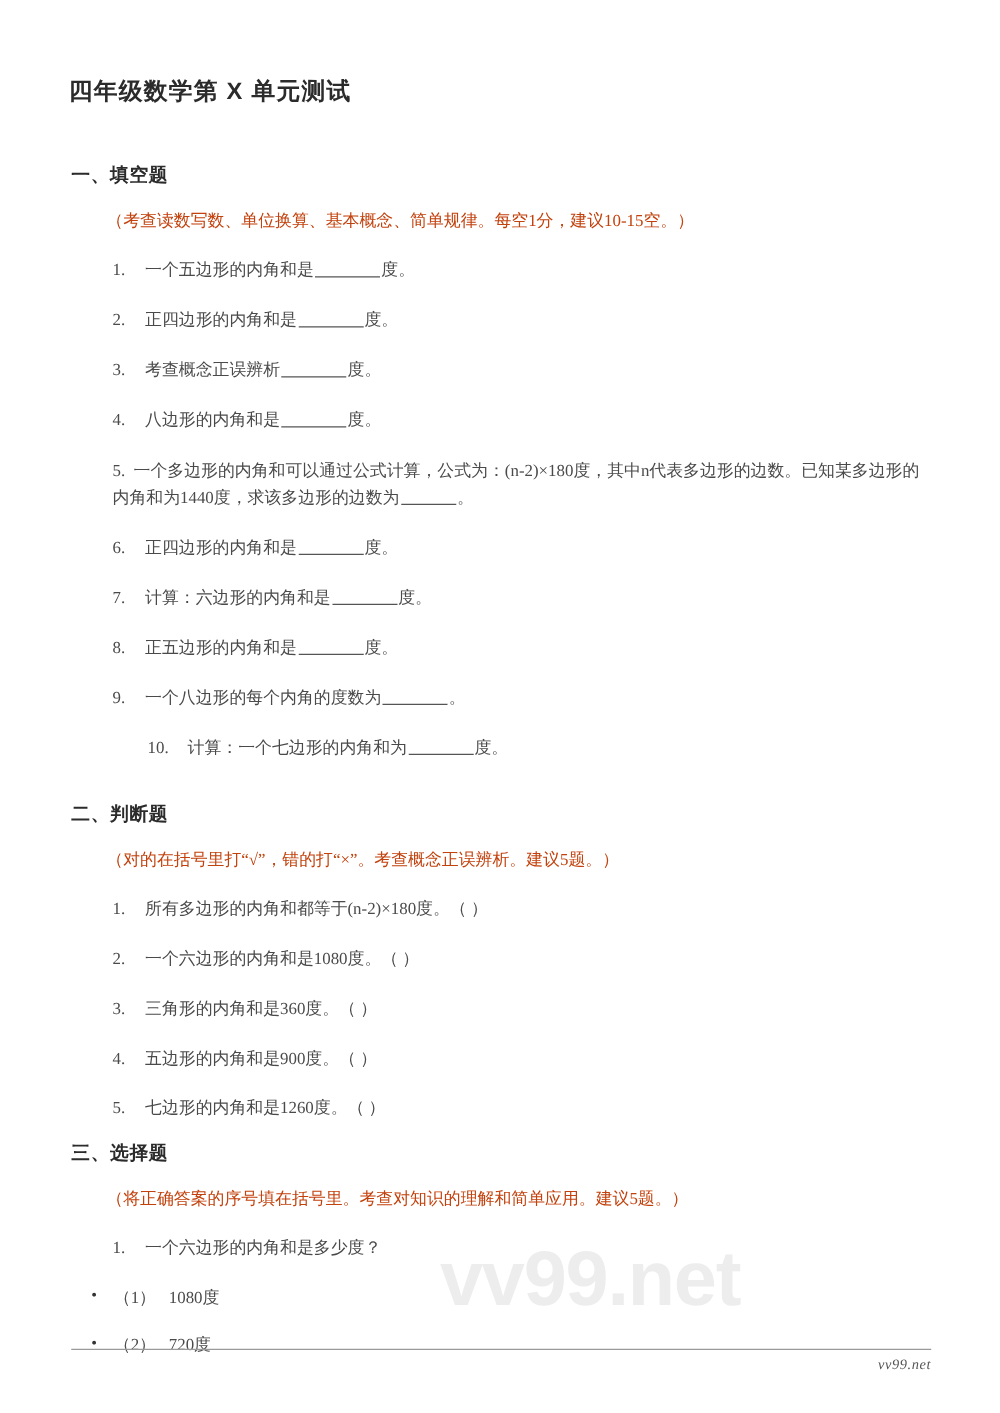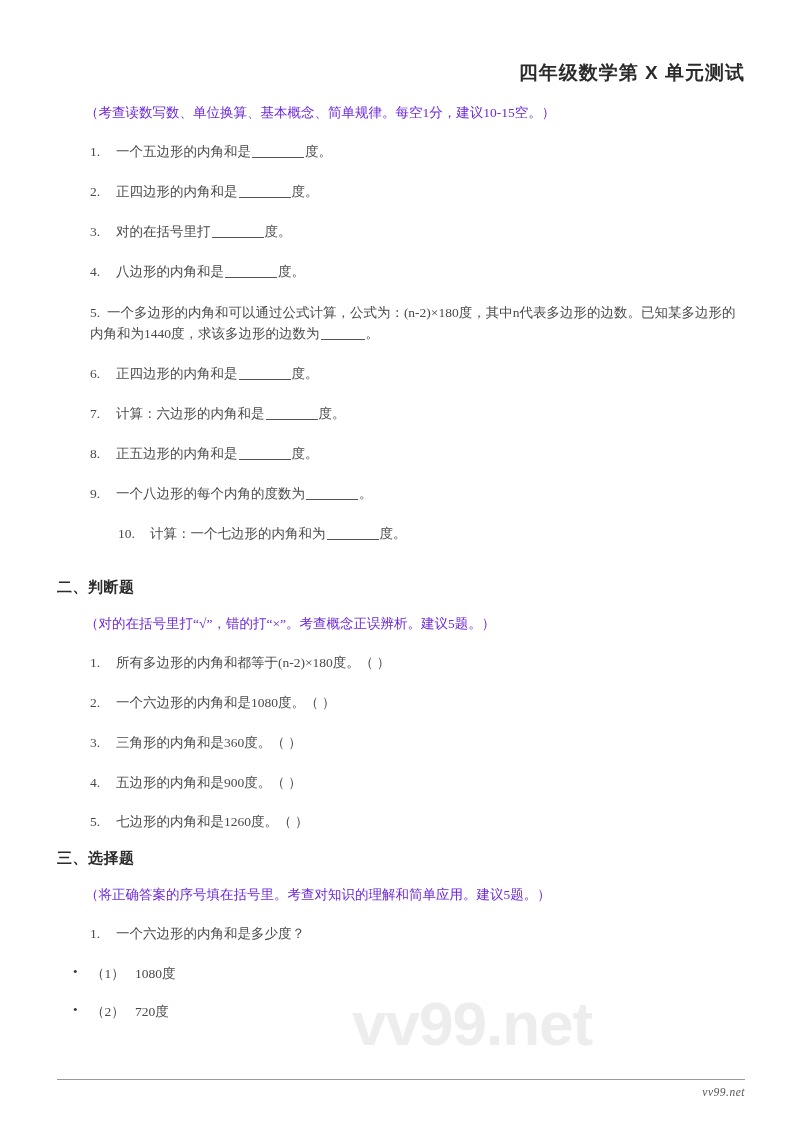--- a/index.html
+++ b/index.html
@@ -41,21 +41,21 @@
 
   
   .content {
     position: relative;
     z-index: 2;
     padding: 0 55px;
   }
 
   
   .doc-title {
-    text-align: right;
+    text-align: left;
     font-family: "Liberation Sans", "DejaVu Sans", sans-serif;
     font-weight: bold;
     font-size: 19px;
     color: #2b2b2b;
     margin: 0;
     padding-top: 60px;
     letter-spacing: 1px;
   }
 
   
@@ -67,21 +67,21 @@
     margin: 0;
     padding: 0 0 0 2px;
     letter-spacing: 0.5px;
   }
   .sec1-head { margin-top: 45px; }
   .sec2-head { margin-top: 33px; }
   .sec3-head { margin-top: 16px; }
 
   .section-desc {
     font-size: 13.5px;
-    color: #6d28d9;
+    color: #c2410c;
     margin: 0;
     padding: 18px 0 0 30px;
     line-height: 1.4;
   }
 
   
   .qlist {
     list-style: none;
     margin: 0;
     padding: 0;
@@ -189,20 +189,21 @@
 <body>
 
 <div class="page">
 
   <div class="watermark">vv99.net</div>
 
   <div class="content">
 
     <h1 class="doc-title">四年级数学第 X 单元测试</h1>
 
+    <h2 class="section-head sec1-head">一、填空题</h2>
     <p class="section-desc">（考查读数写数、单位换算、基本概念、简单规律。每空1分，建议10-15空。）</p>
 
     <ul class="qlist">
 
       <li class="qitem">
         <div class="q-row">
           <span class="q-num">1.</span>
           <span class="q-text"><span>一个五边形的内角和是</span><span class="blank"></span><span>度。</span></span>
         </div>
       </li>
@@ -210,21 +211,21 @@
       <li class="qitem">
         <div class="q-row">
           <span class="q-num">2.</span>
           <span class="q-text"><span>正四边形的内角和是</span><span class="blank"></span><span>度。</span></span>
         </div>
       </li>
 
       <li class="qitem">
         <div class="q-row">
           <span class="q-num">3.</span>
-          <span class="q-text"><span>对的在括号里打</span><span class="blank"></span><span>度。</span></span>
+          <span class="q-text"><span>考查概念正误辨析</span><span class="blank"></span><span>度。</span></span>
         </div>
       </li>
 
       <li class="qitem">
         <div class="q-row">
           <span class="q-num">4.</span>
           <span class="q-text"><span>八边形的内角和是</span><span class="blank"></span><span>度。</span></span>
         </div>
       </li>
 

